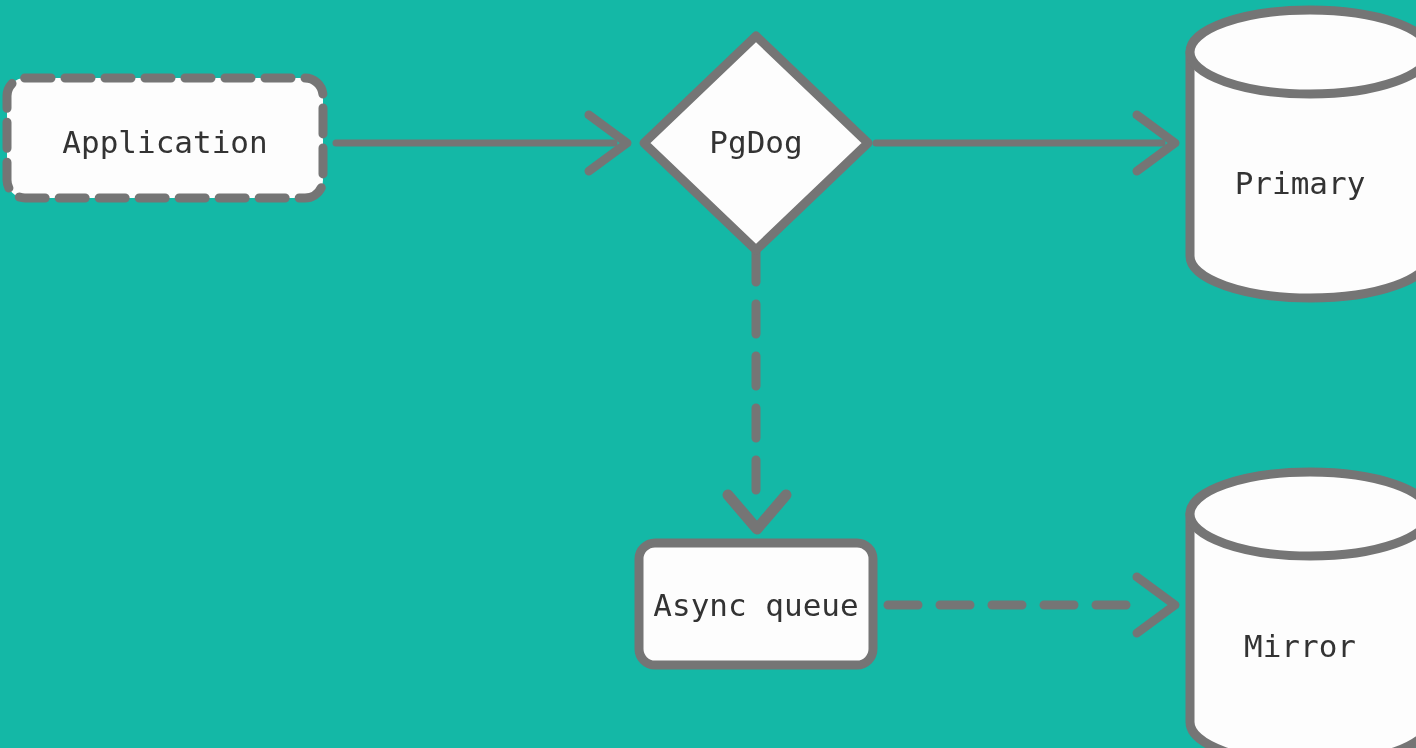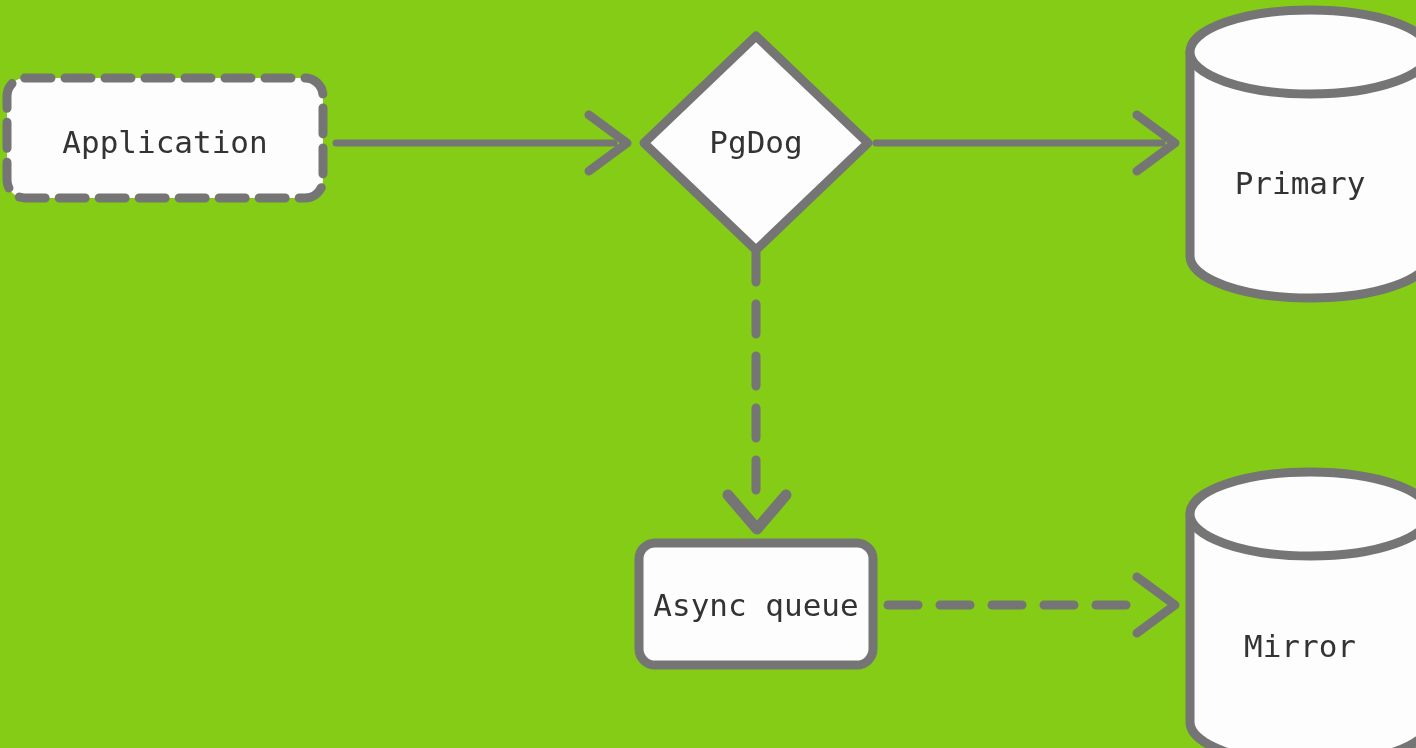--- a/index.html
+++ b/index.html
@@ -4,21 +4,21 @@
 <style>
   html, body {
     margin: 0;
     padding: 0;
     background: #000000;
   }
   #canvas {
     position: relative;
     width: 1416px;
     height: 748px;
-    background: #84cc16;
+    background: #14b8a6;
     overflow: hidden;
   }
   #diagram-svg {
     position: absolute;
     left: 0;
     top: 0;
     width: 1416px;
     height: 748px;
     display: block;
   }

